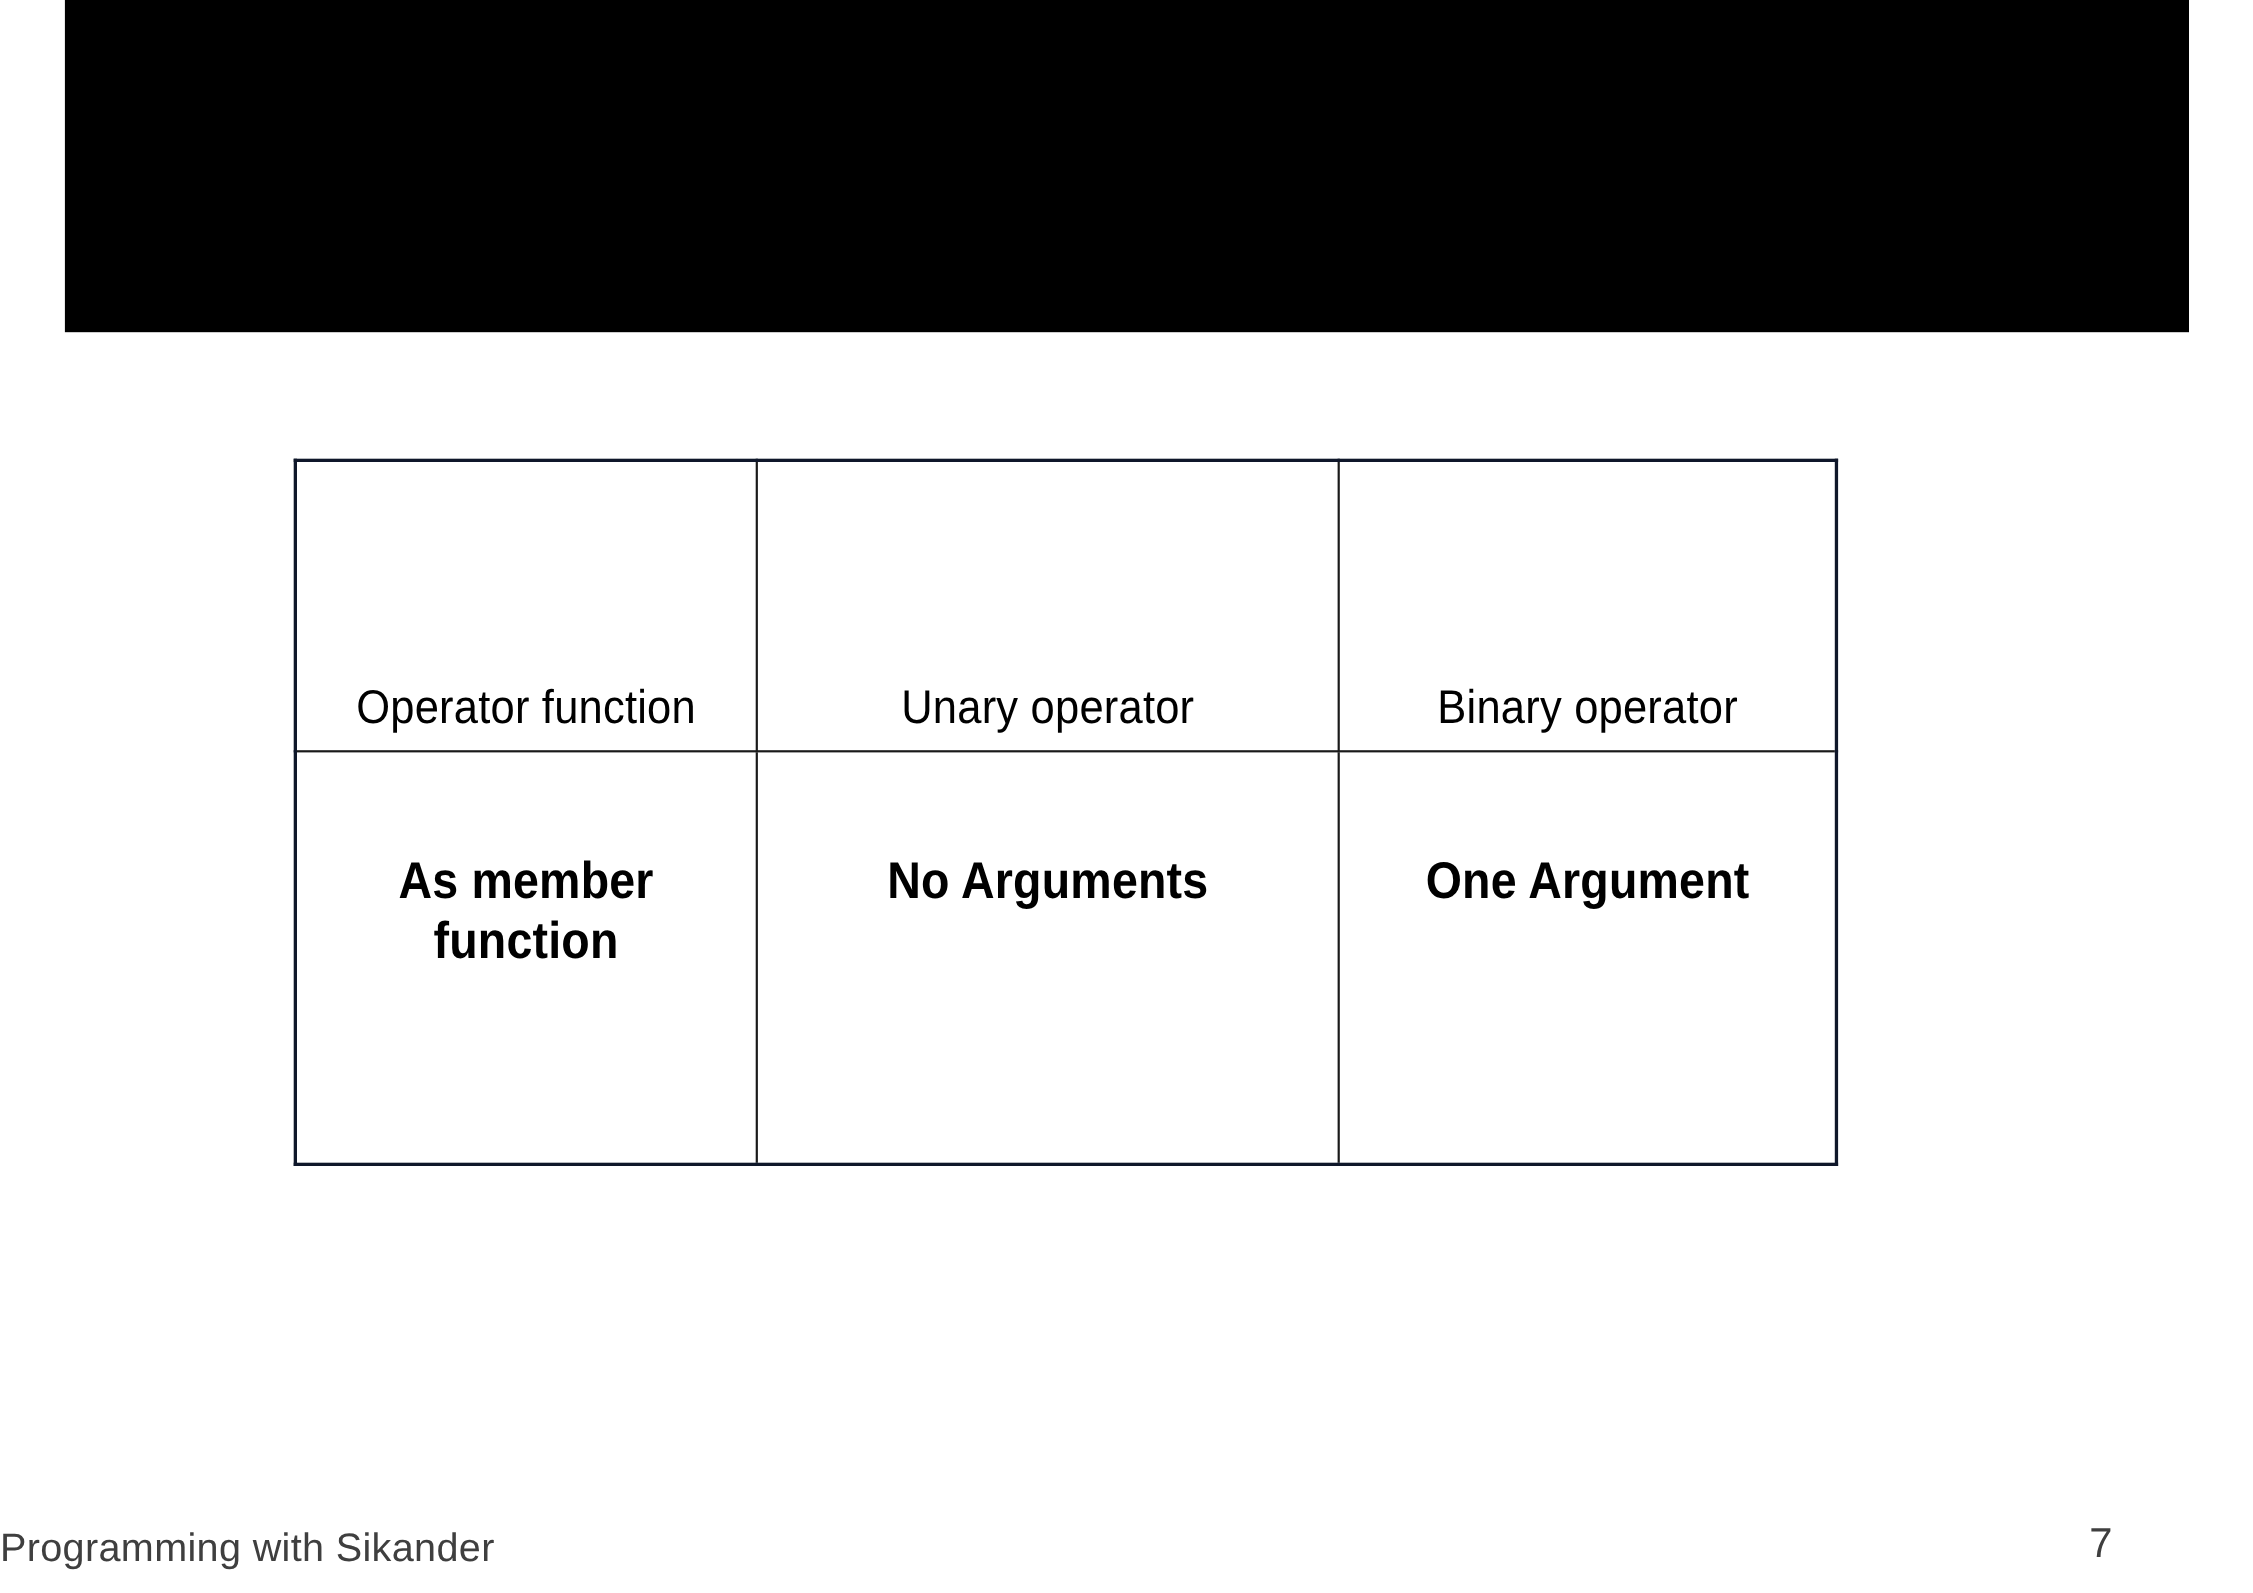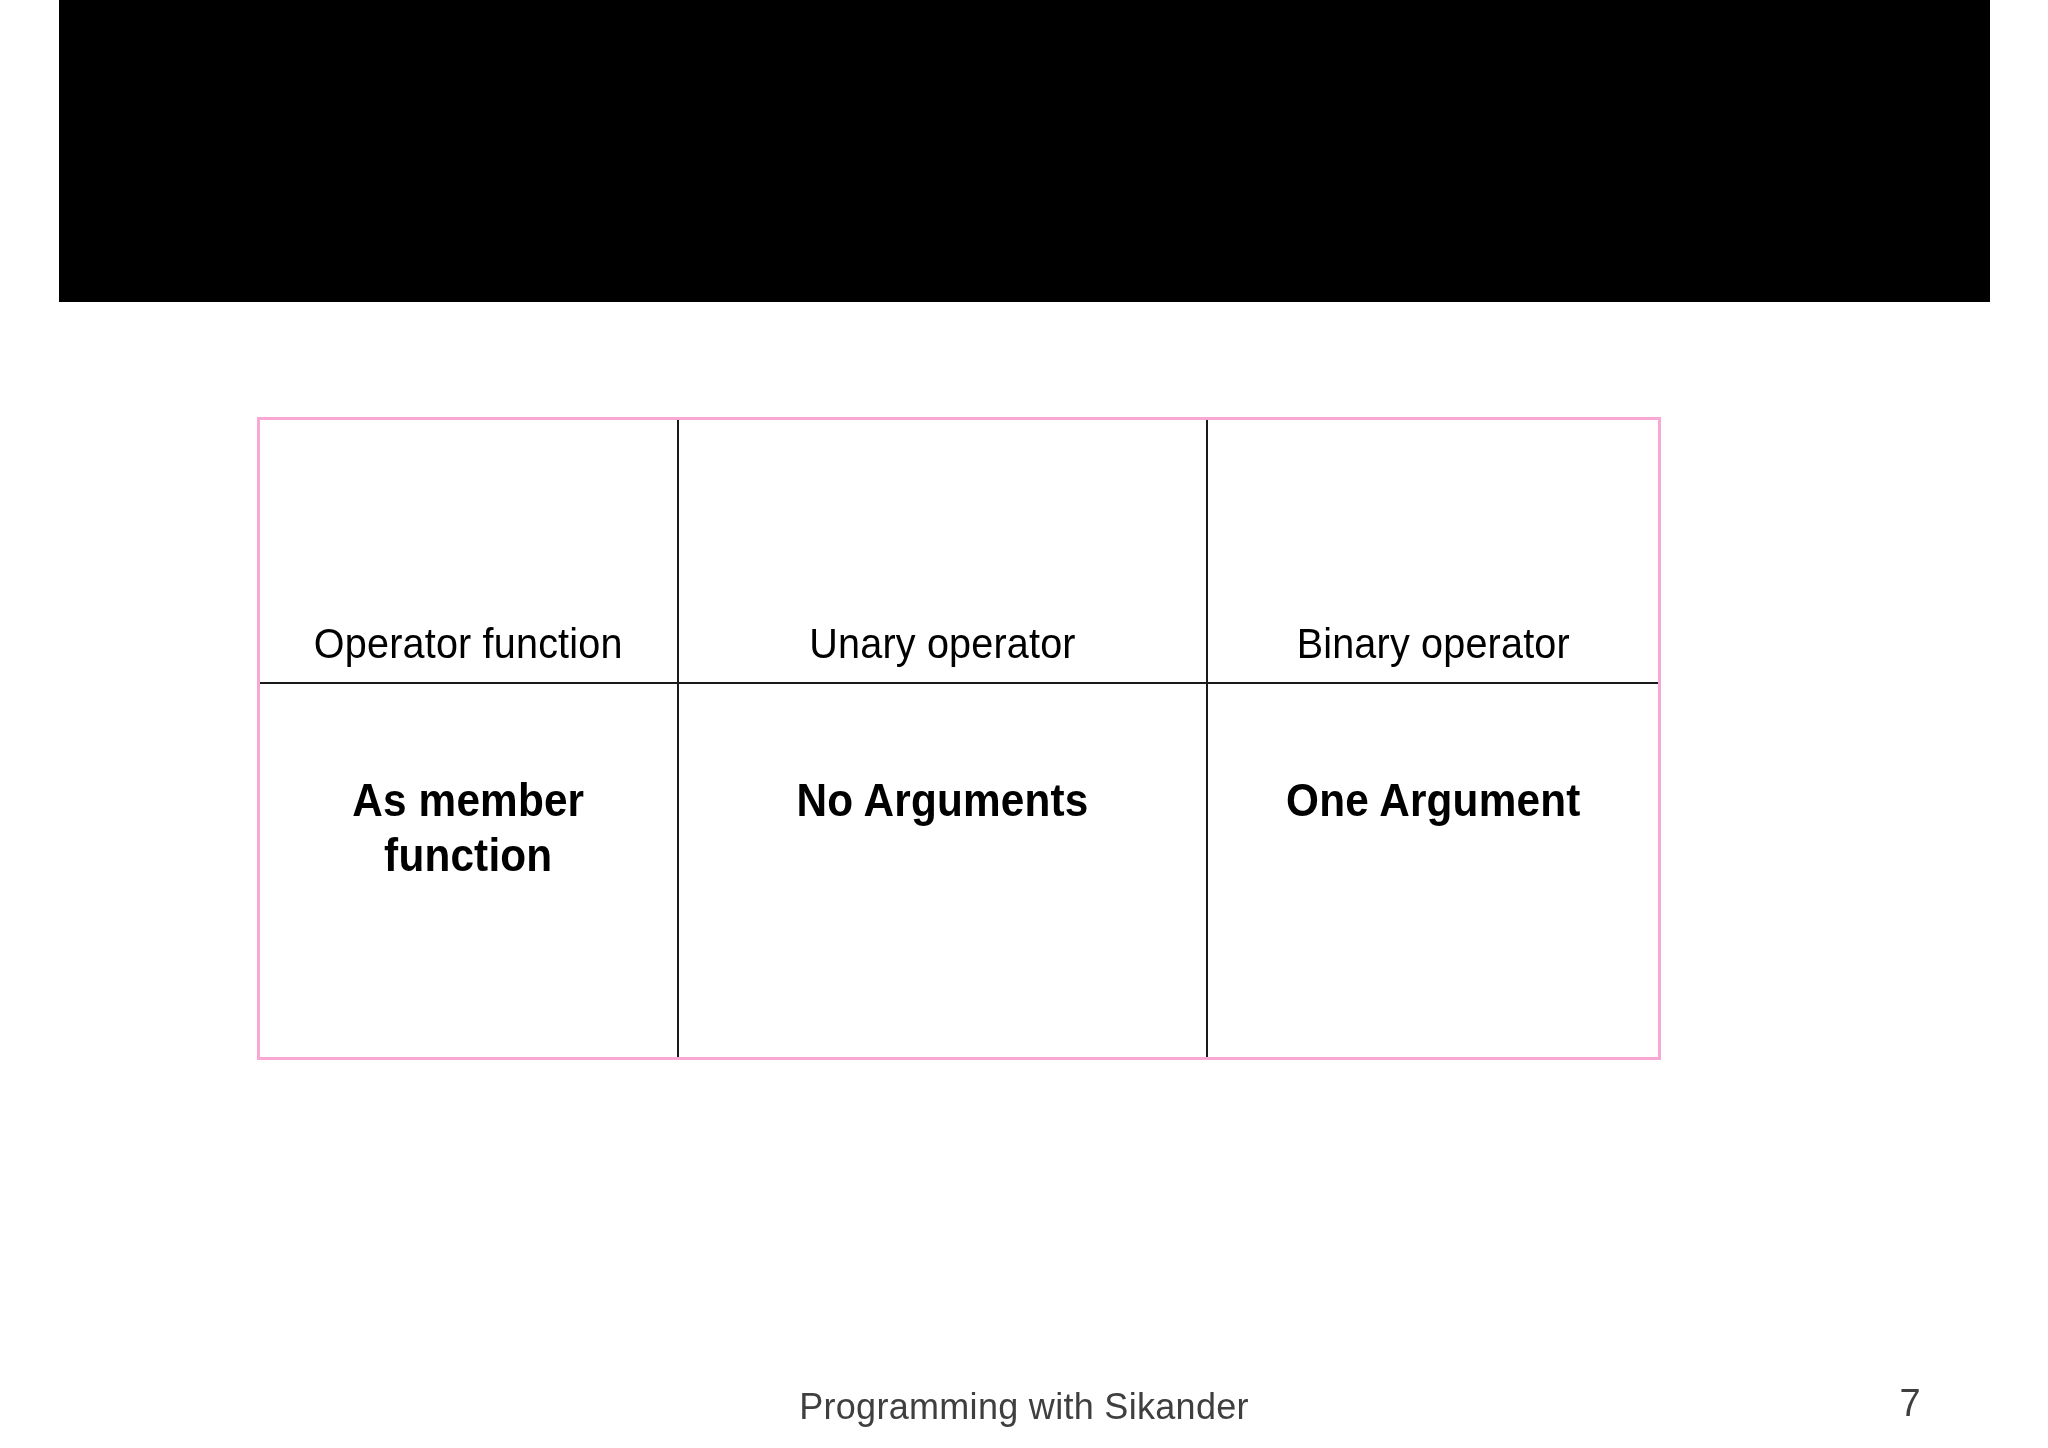--- a/index.html
+++ b/index.html
@@ -31,27 +31,27 @@
     top: 100px;
     color: #000000;
     font-size: 54px;
     line-height: 1.2;
     white-space: pre-wrap;
   }
 
   
   #operator-table {
     position: absolute;
-    left: 257px;
+    left: 267px;
     top: 417px;
     width: 1401px;
     height: 643px;
     border-collapse: collapse;
     table-layout: fixed;
-    border: 3px solid #f9a8d4;
+    border: 3px solid #0f172a;
   }
   #operator-table td {
     border: 2px solid #1a1a1a;
     padding: 0;
     text-align: center;
     color: #000000;
     font-family: "Liberation Sans Narrow", "Liberation Sans", sans-serif;
     font-stretch: condensed;
     font-weight: 500;
   }
@@ -88,21 +88,21 @@
   }
   tr.body-row.r1 td .cell-text { padding-top: 88px; }
   tr.body-row.r2 td .cell-text { padding-top: 74px; }
 
   
   #slide-footer {
     position: absolute;
     left: 0;
     top: 1386px;
     width: 2048px;
-    text-align: center;
+    text-align: left;
     color: #3f3f3f;
     font-family: "Liberation Sans", sans-serif;
     font-size: 36px;
     letter-spacing: 0.3px;
   }
   #page-number {
     position: absolute;
     left: 1880px;
     top: 1382px;
     width: 60px;

